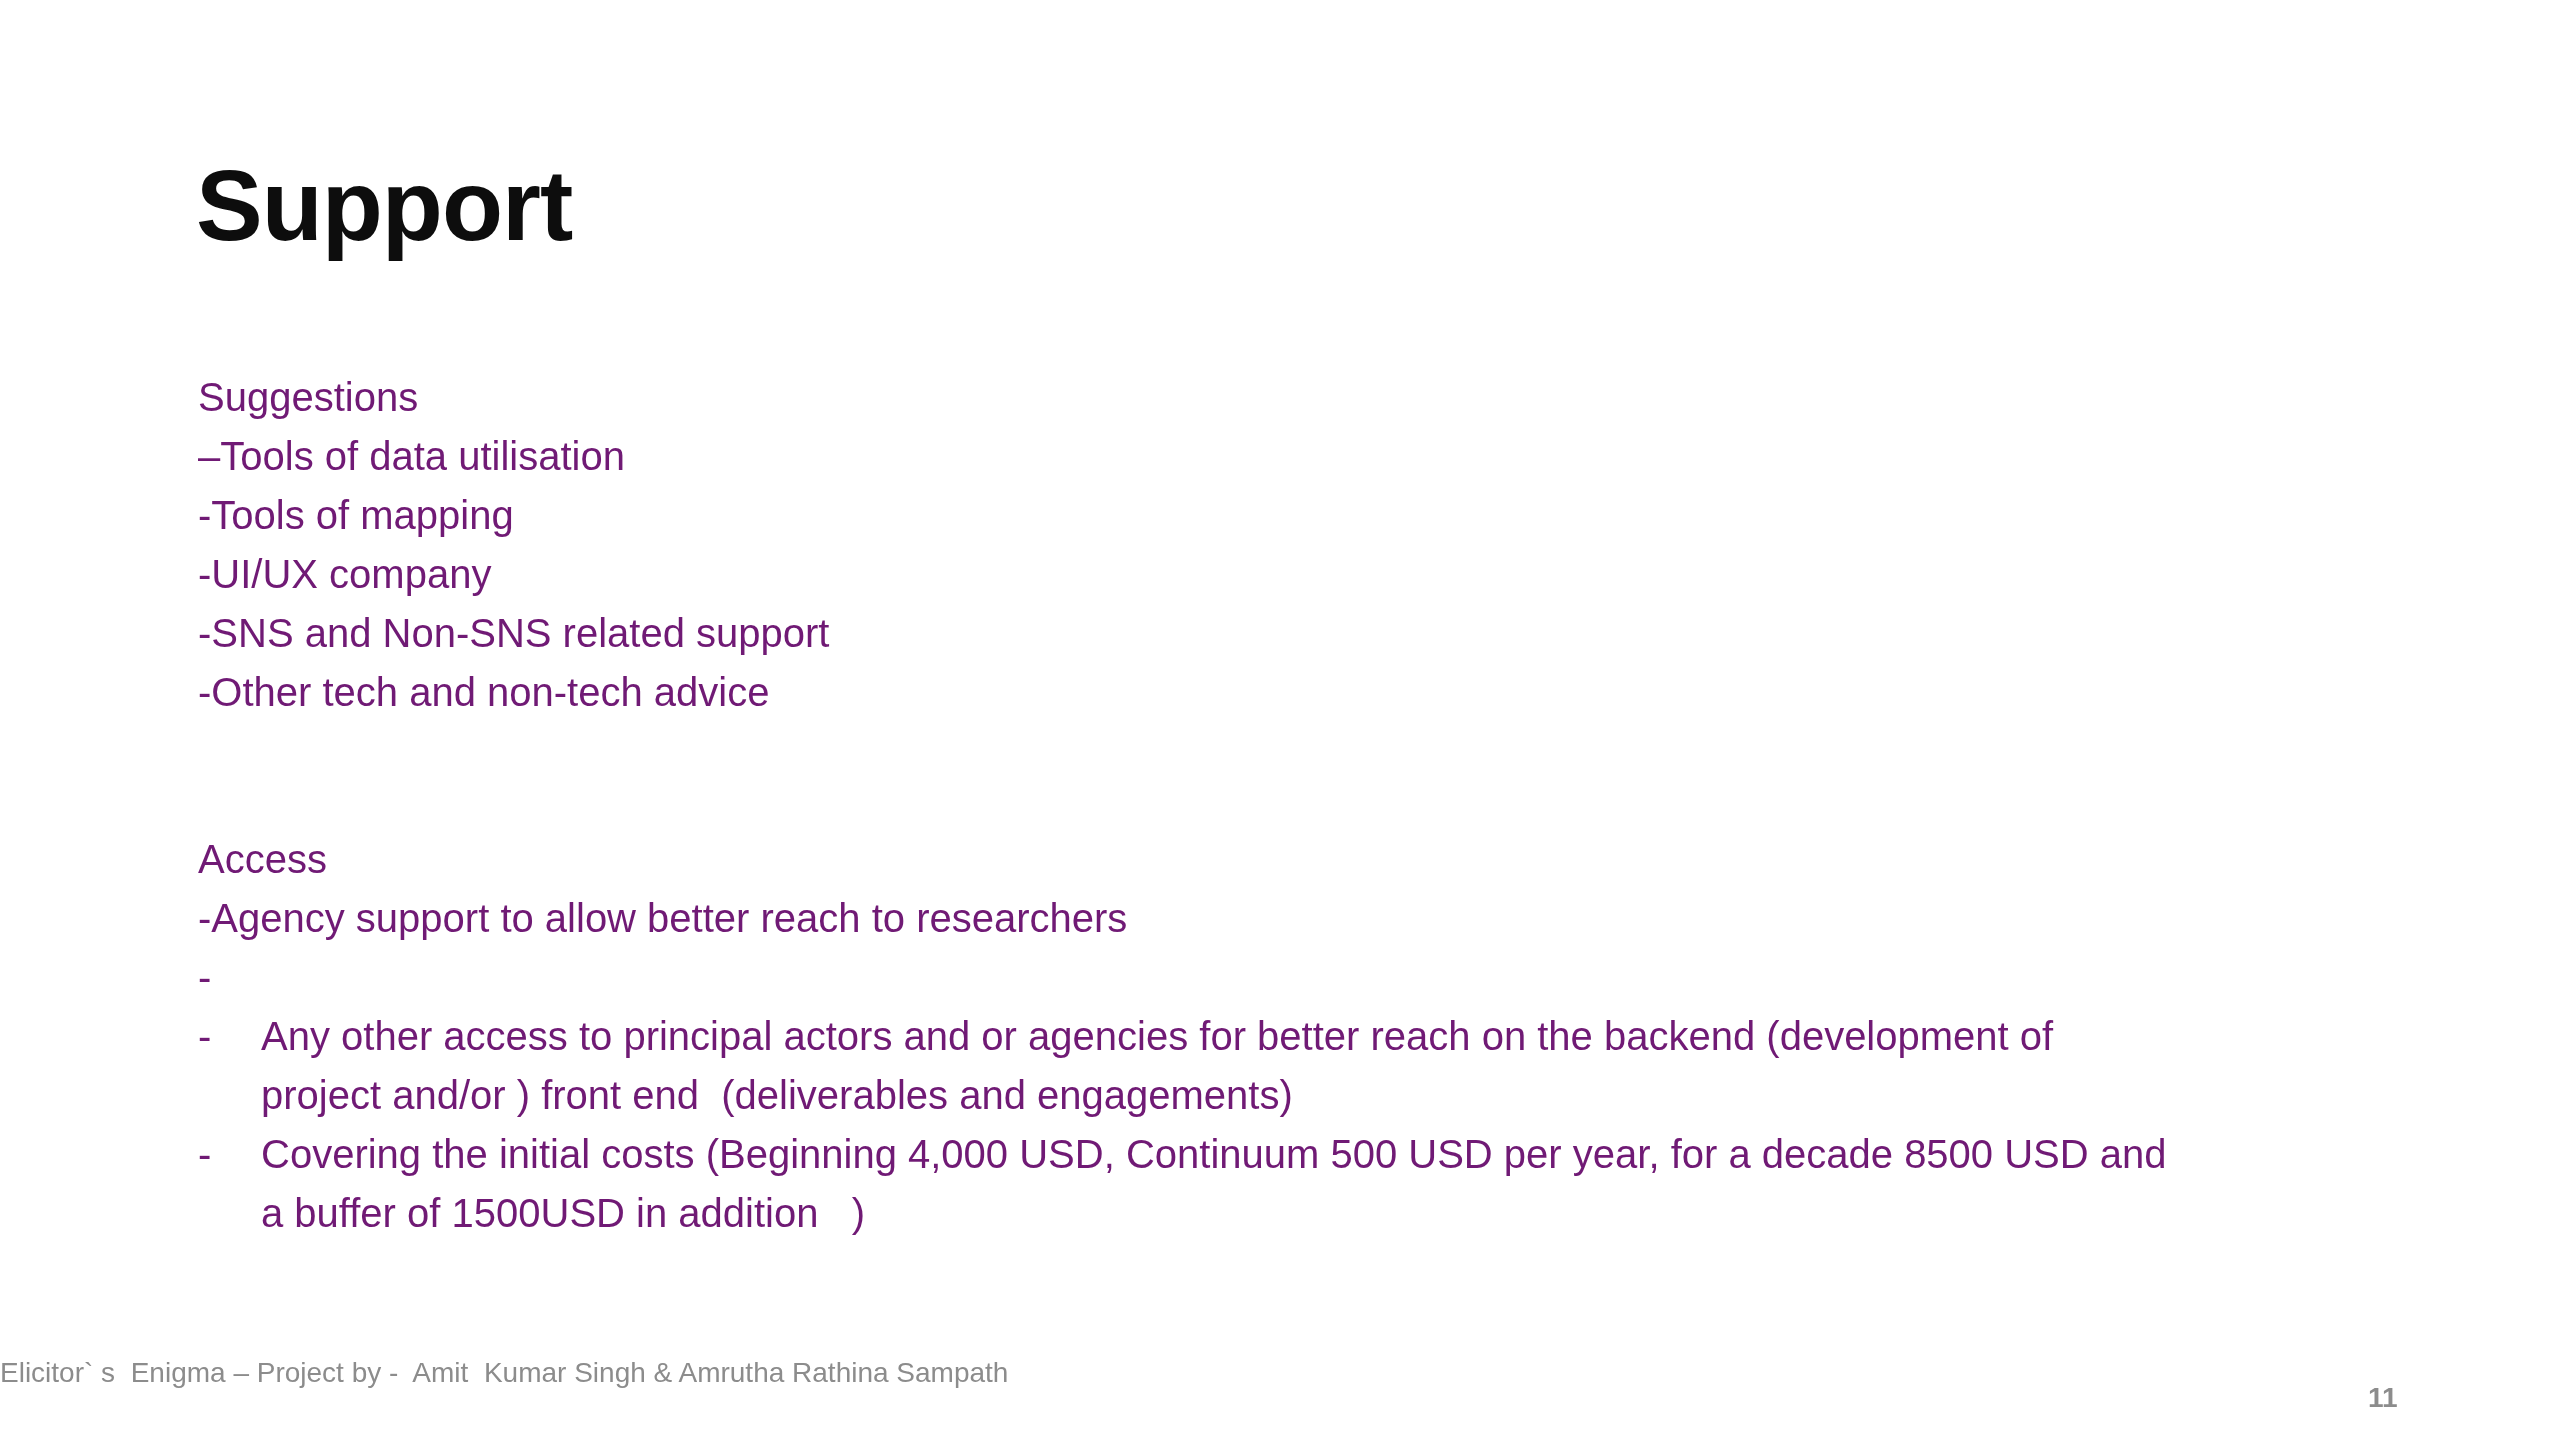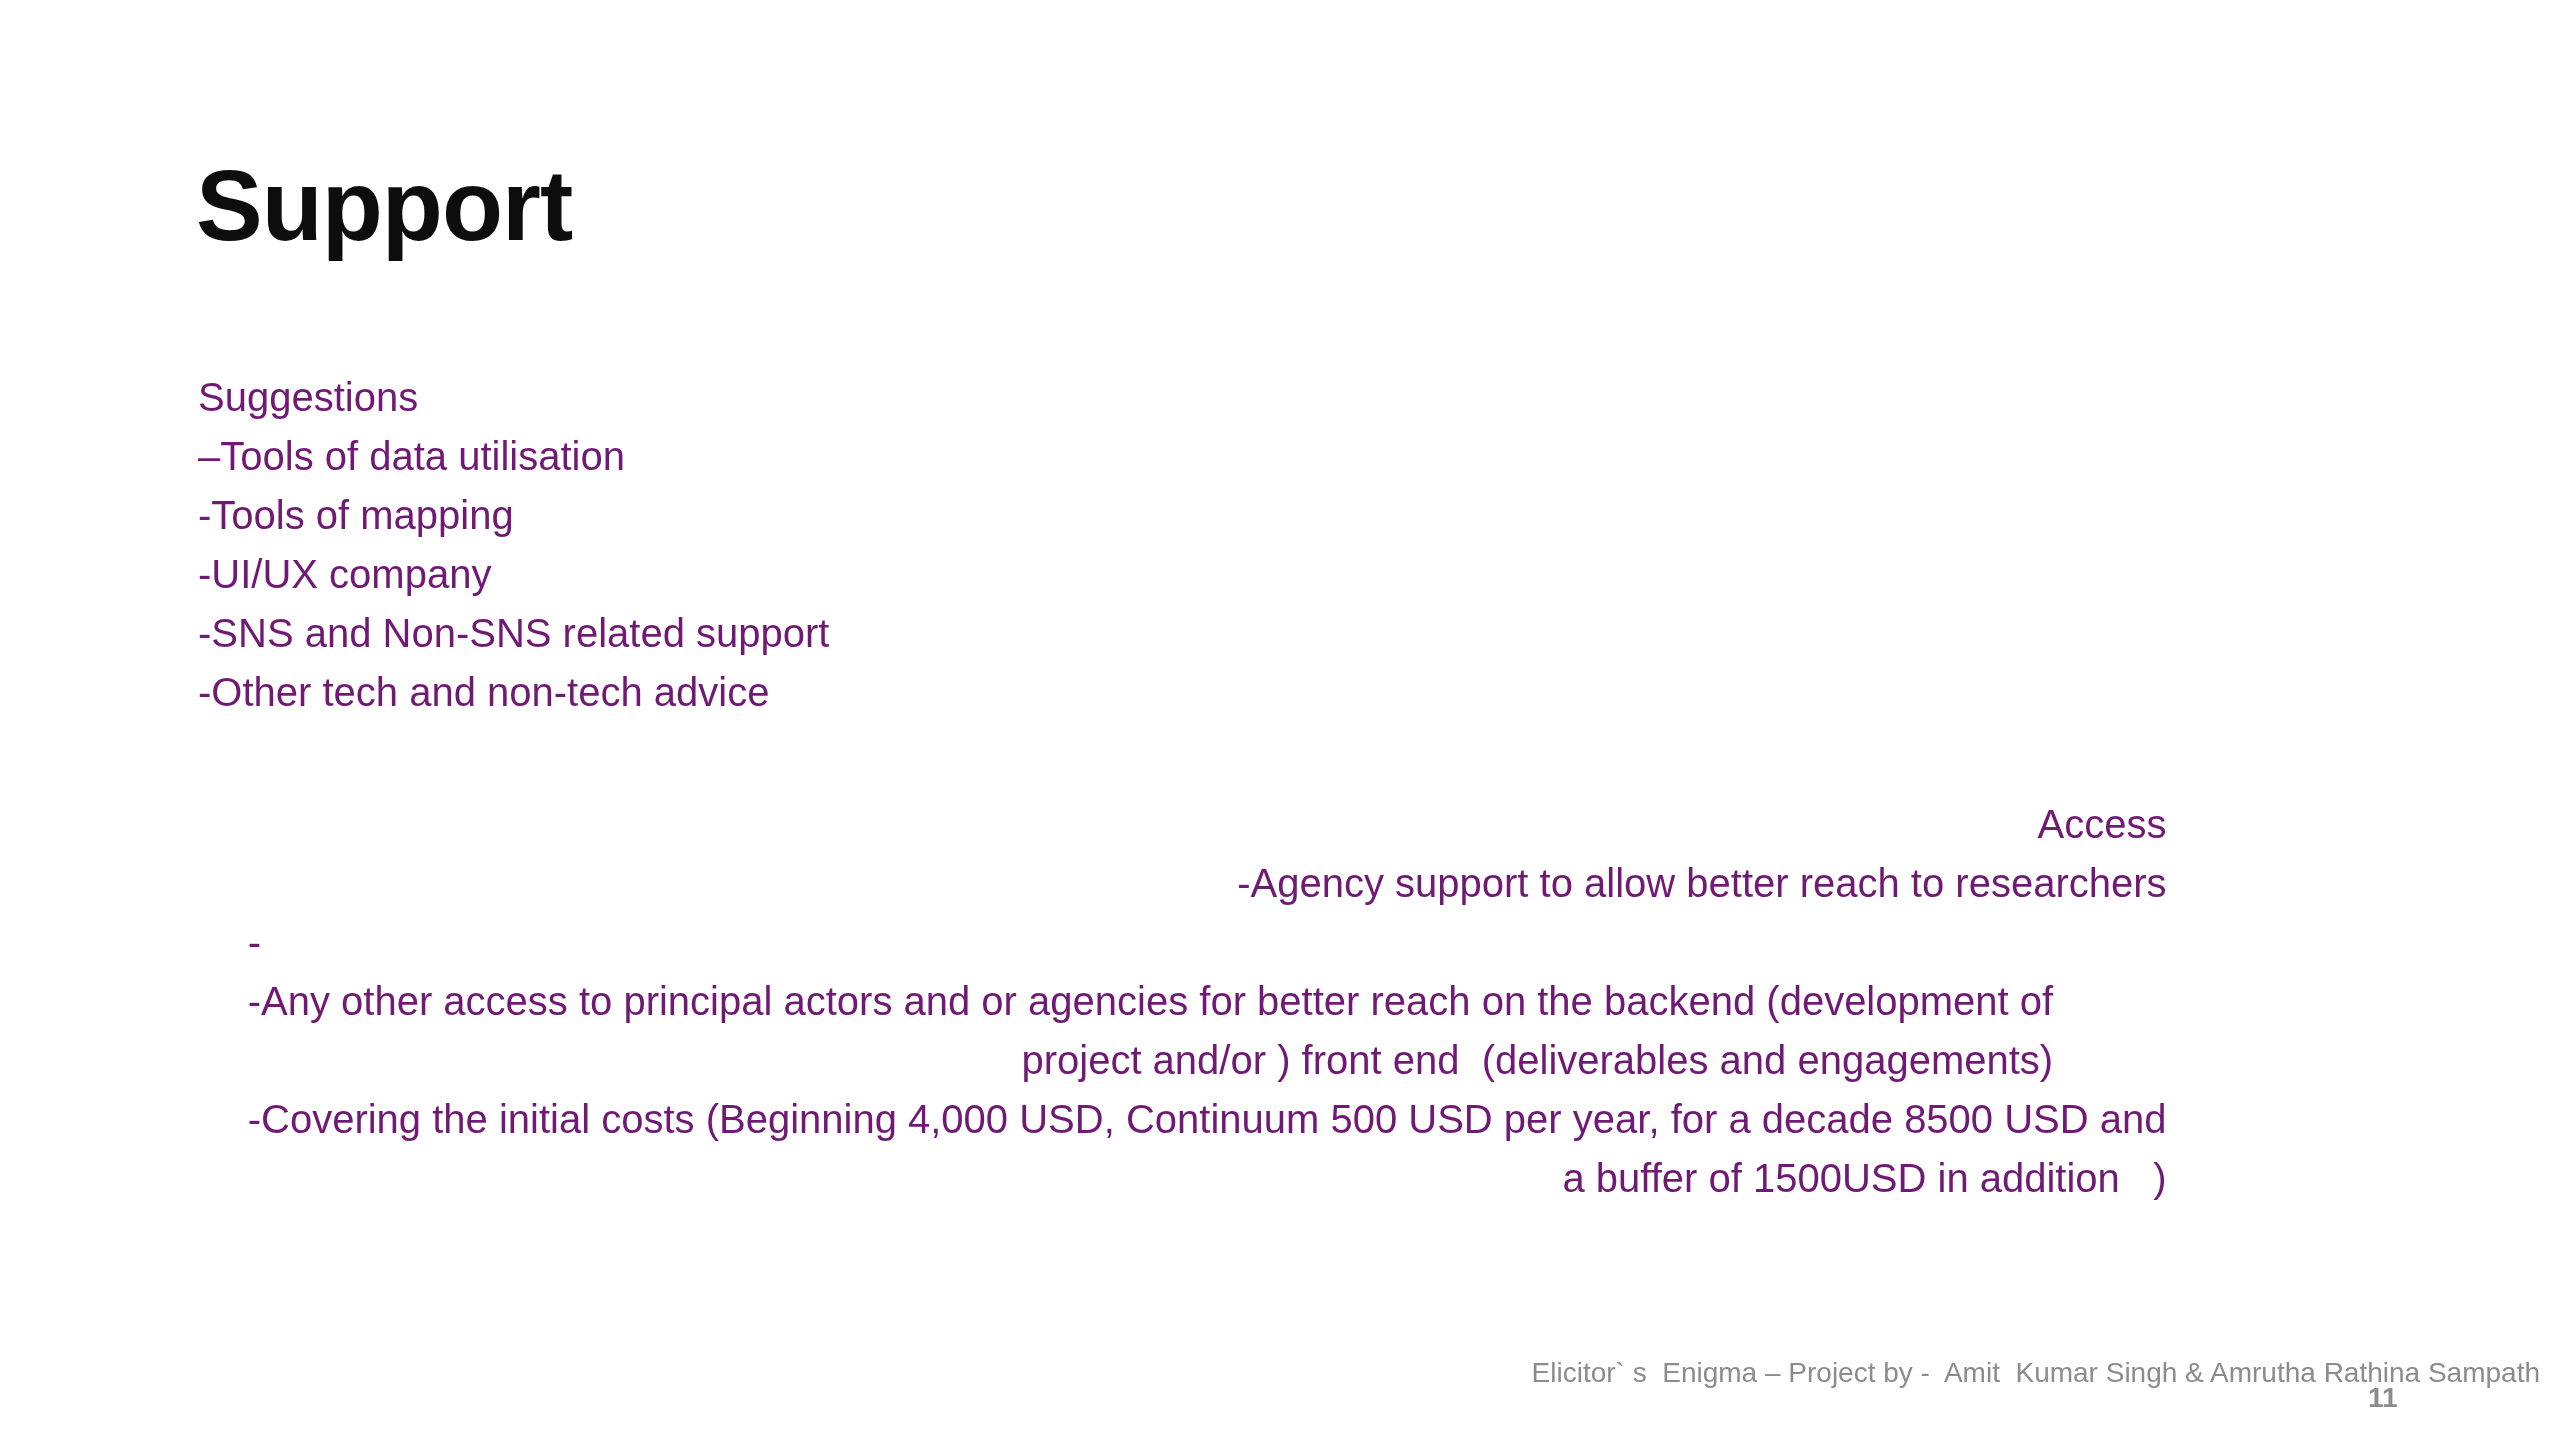--- a/index.html
+++ b/index.html
@@ -33,42 +33,41 @@
     line-height: 59px;
     color: #701a75;
   }
   .section-heading {
     white-space: pre-wrap;
   }
   .text-line {
     white-space: pre-wrap;
   }
   .section-access {
-    margin-top: 73px;
-    text-align: right;
+    margin-top: 108px;
   }
   .bullet-row {
     display: flex;
     align-items: flex-start;
   }
   .bullet-marker {
     width: 63px;
     flex: 0 0 63px;
     white-space: pre;
   }
   .bullet-text {
     white-space: pre-wrap;
     max-width: 2130px;
   }
   .footer {
     position: absolute;
     left: 0;
     top: 1352px;
     width: 2540px;
-    text-align: right;
+    text-align: left;
     font-size: 28px;
     line-height: 42px;
     color: #8c8c8c;
   }
   .footer-line {
     white-space: pre-wrap;
   }
   .page-number {
     position: absolute;
     left: 2368px;

